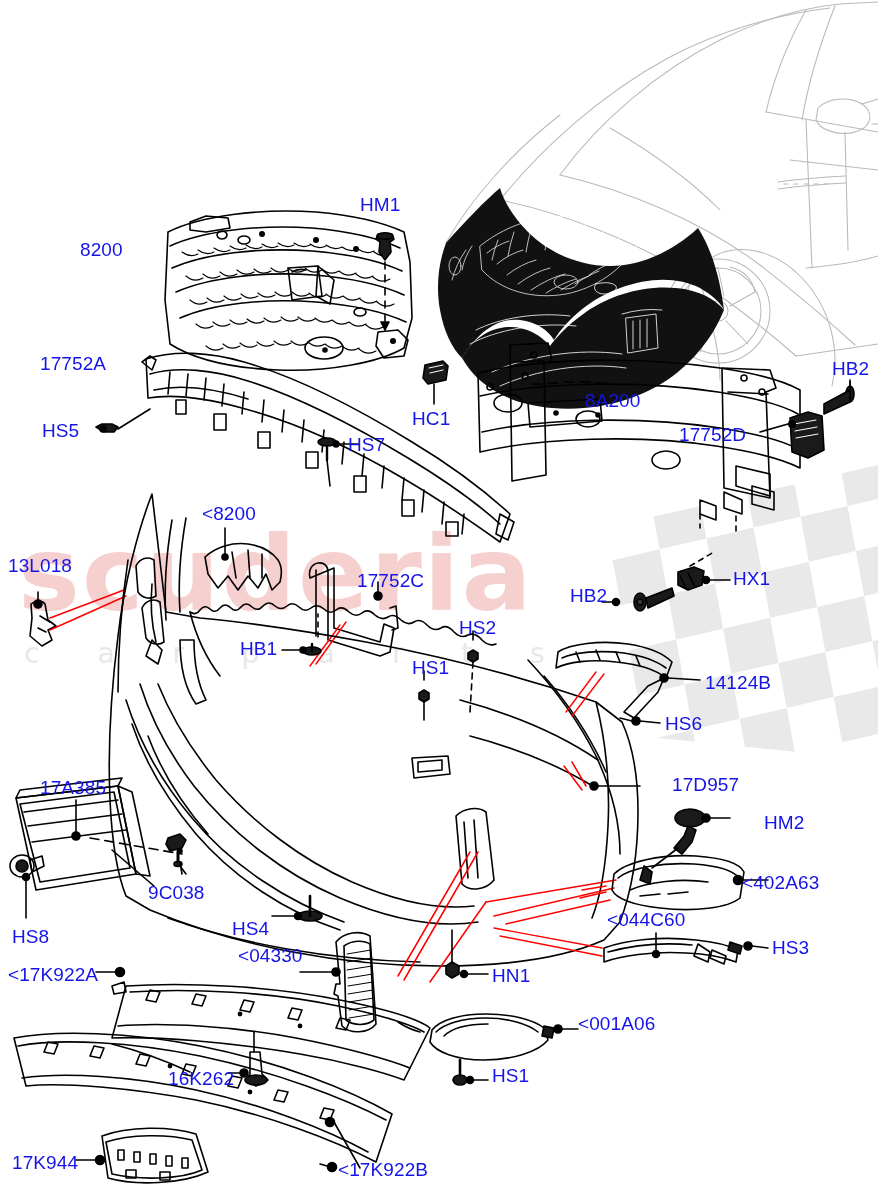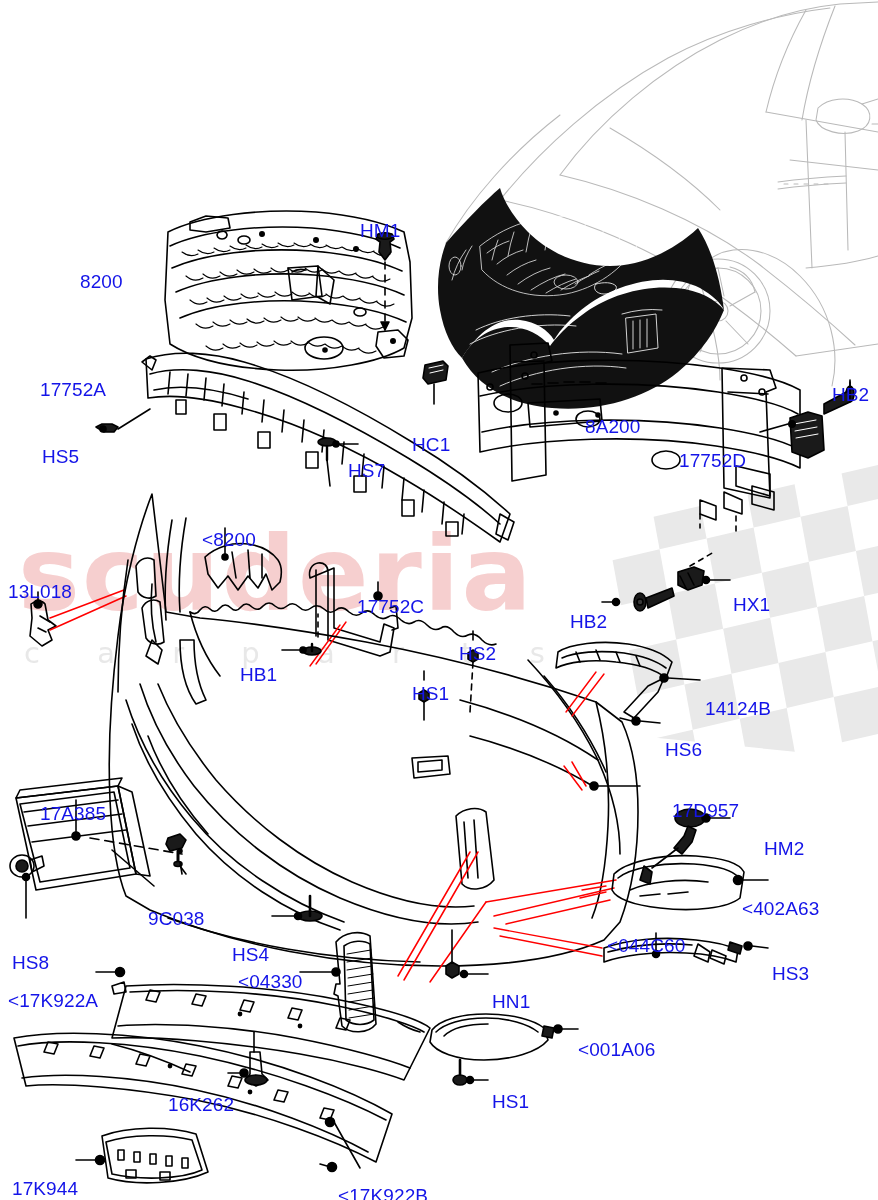--- a/index.html
+++ b/index.html
@@ -45,21 +45,20 @@
   
   .lbl{
     position:absolute;
     color:#1414e8;
     font-family:"Liberation Sans","DejaVu Sans",sans-serif;
     font-size:19px;
     font-weight:400;
     white-space:nowrap;
     letter-spacing:0.1px;
     line-height:1;
-    margin-top:26px;
   }
   
   #art{position:absolute;left:0;top:0;}
 </style>
 </head>
 <body>
 
 <div id="stage">
 
   <svg class="wm-layer" width="878" height="1200" viewBox="0 0 878 1200">
@@ -679,21 +678,21 @@
       <path d="M250 1052 l10 0 l2 22 l6 6 l-12 6 l-10 -6 l4 -6 Z" fill="none" stroke="#000"></path>
       <ellipse cx="256" cy="1080" rx="11" ry="5" fill="#1a1a1a" stroke="#000"></ellipse>
       <path d="M254 1052 L254 1032"></path>
       <circle cx="244" cy="1073" r="4" fill="#000"></circle>
       <path d="M240 1073 L228 1073"></path>
     </g>
 
   </svg>
 
   <div class="lbl" style="left:360px;top:195px">HM1</div>
-  <div class="lbl" style="left:80px;top:246px">8200</div>
+  <div class="lbl" style="left:80px;top:240px">8200</div>
   <div class="lbl" style="left:40px;top:354px">17752A</div>
   <div class="lbl" style="left:832px;top:359px">HB2</div>
   <div class="lbl" style="left:585px;top:391px">8A200</div>
   <div class="lbl" style="left:412px;top:409px">HC1</div>
   <div class="lbl" style="left:42px;top:421px">HS5</div>
   <div class="lbl" style="left:679px;top:425px">17752D</div>
   <div class="lbl" style="left:348px;top:435px">HS7</div>
   <div class="lbl" style="left:202px;top:504px">&lt;8200</div>
   <div class="lbl" style="left:357px;top:571px">17752C</div>
   <div class="lbl" style="left:8px;top:556px">13L018</div>

